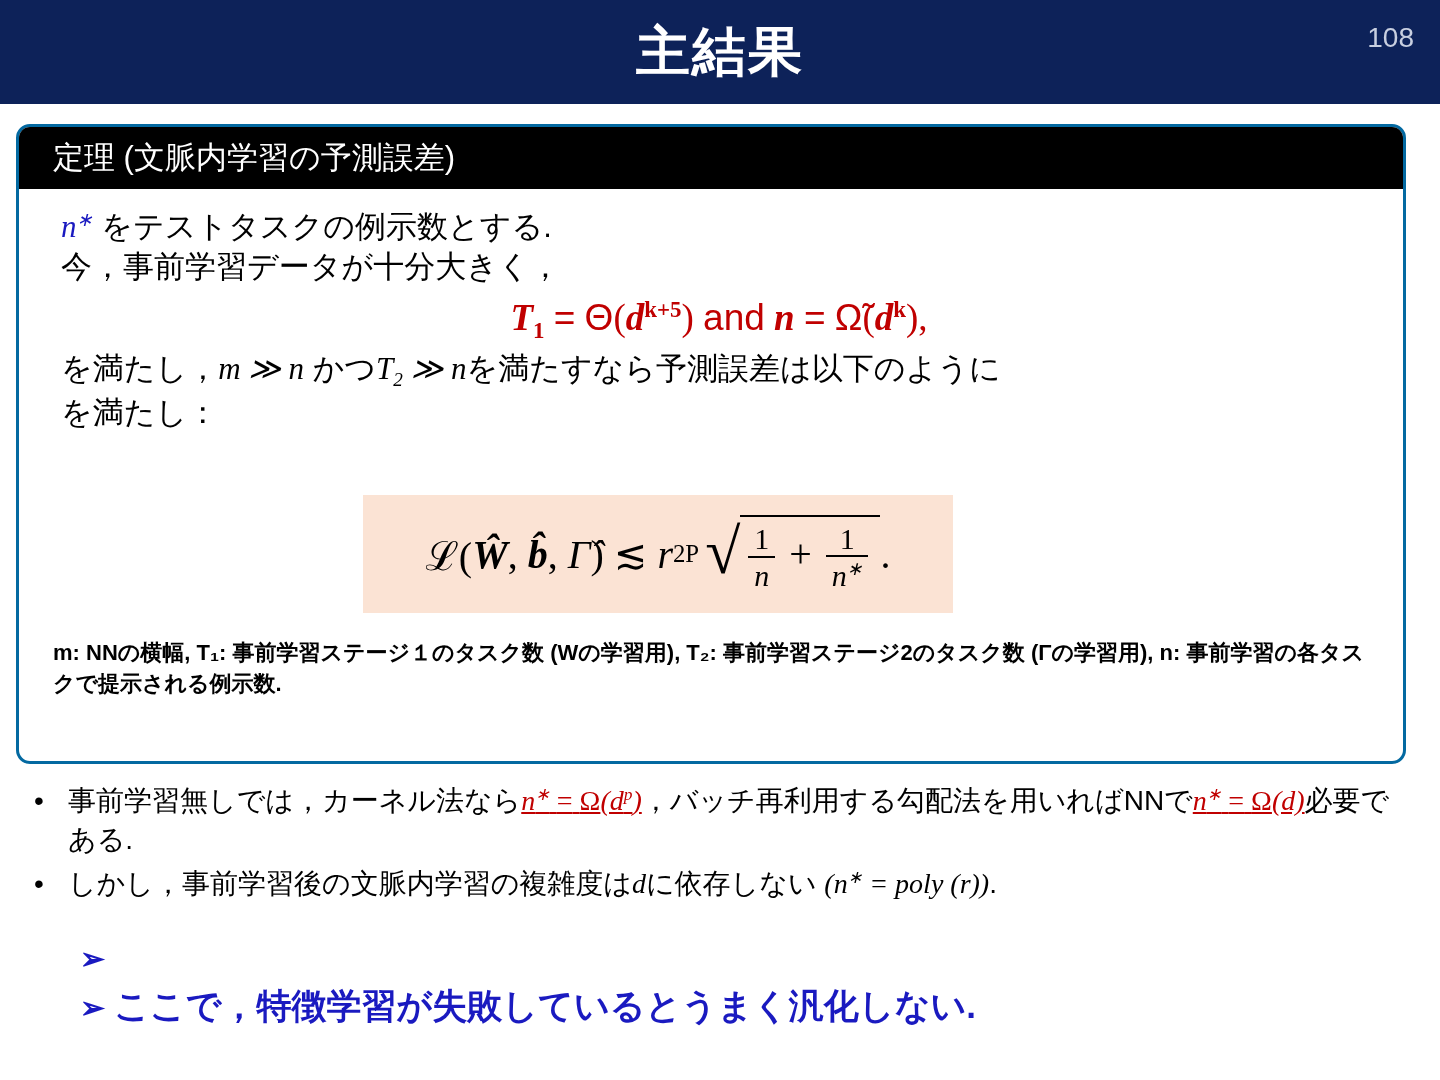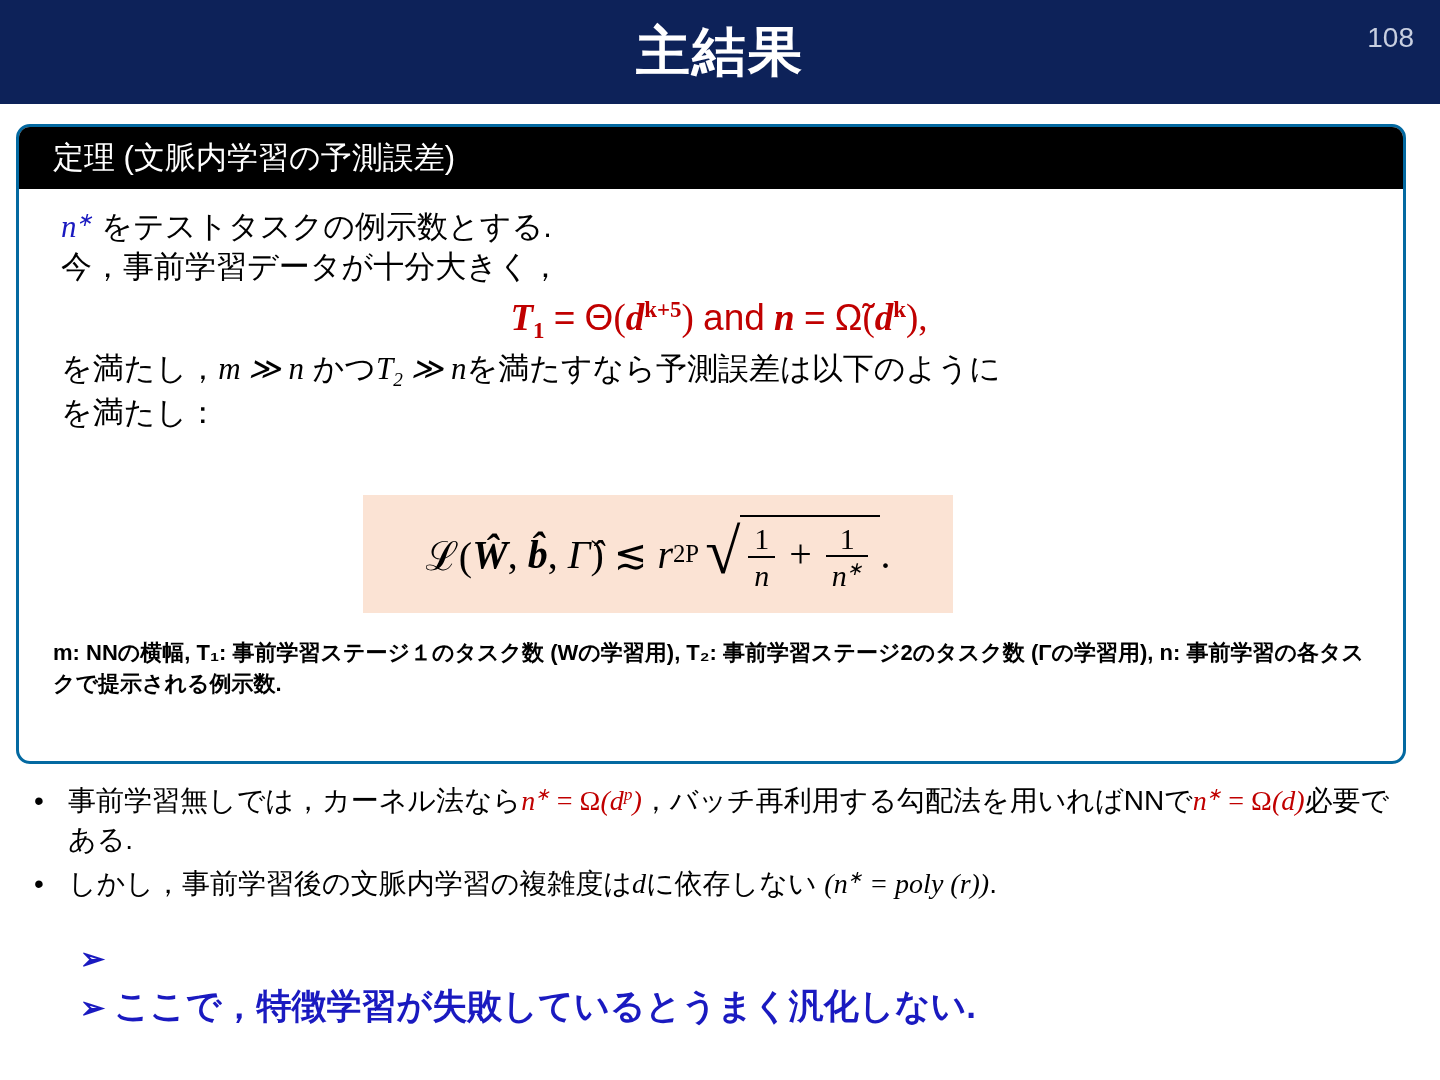--- a/index.html
+++ b/index.html
@@ -195,20 +195,21 @@
     flex: 0 0 34px;
     font-size: 28px;
   }
   .bullet .txt {
     flex: 1 1 auto;
   }
   .red {
     color: #c00000;
     font-family: "Liberation Serif", serif;
     font-style: italic;
+    text-decoration: underline;
   }
   .red .up {
     font-style: normal;
   }
   
   .conclusions {
     position: absolute;
     left: 80px;
     top: 938px;
     width: 1340px;

